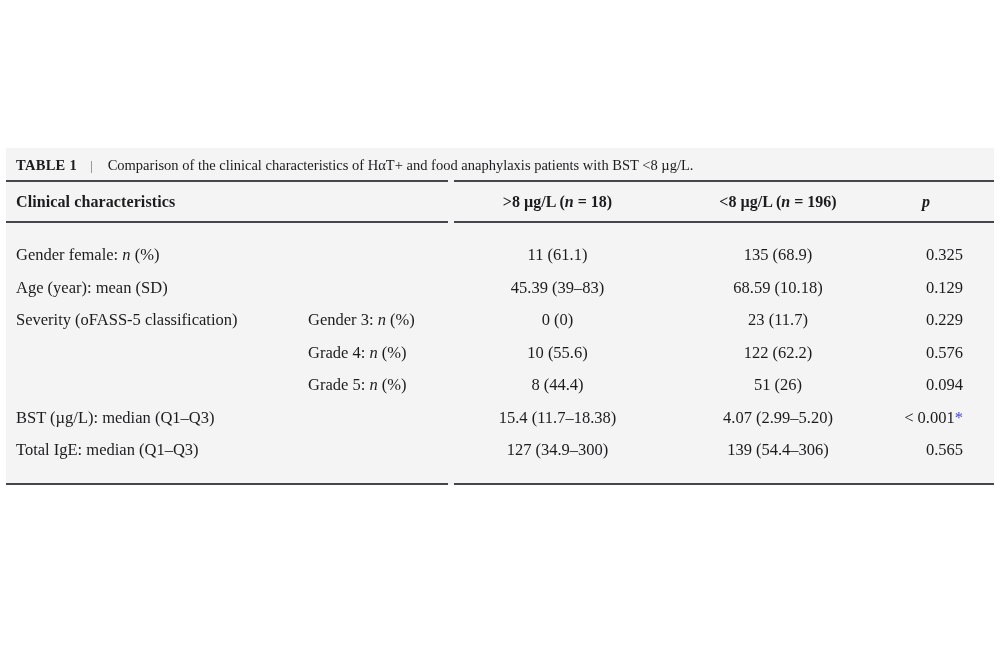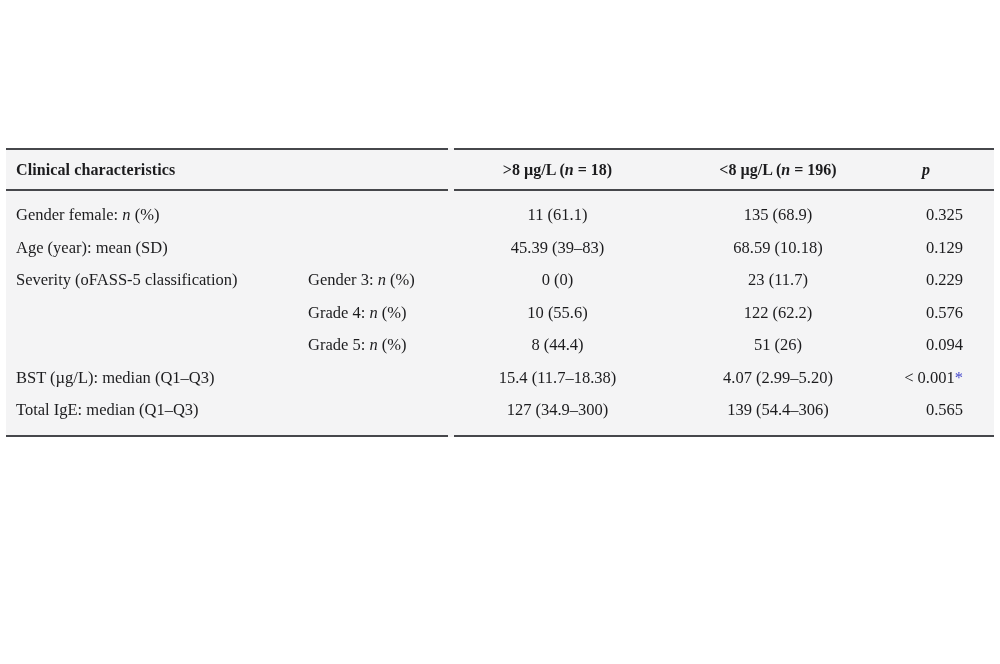--- a/index.html
+++ b/index.html
@@ -69,21 +69,21 @@
   }
   .h-center { text-align: center; }
   .h-p {
     grid-column: 5;
     text-align: center;
     padding-right: 21px;
     font-style: italic;
     align-self: end;
   }
   .rows {
-    padding: 8px 10px;
+    padding: 16px 10px;
     grid-auto-rows: 32.5px;
     align-items: center;
     font-size: 16.5px;
   }
   .row { display: contents; }
   .cell-v { text-align: center; }
   .cell-p {
     text-align: right;
     padding-right: 21px;
   }
@@ -91,20 +91,25 @@
     padding: 7px 10px 11px 10px;
     font-size: 13px;
     line-height: 20px;
   }
 </style>
 </head>
 <body>
 
 <div class="panel">
 
+  <div class="title-row">
+    <span class="t-label">TABLE 1</span>
+    <span class="t-sep">|</span>
+    <span class="t-text">Comparison of the clinical characteristics of HαT+ and food anaphylaxis patients with BST &lt;8 µg/L.</span>
+  </div>
 
   <div class="rule">
     <div class="seg s1"></div>
     <div class="gap"></div>
     <div class="seg s2"></div>
   </div>
 
   <div class="header grid-cols">
     <div class="h-clinical">Clinical characteristics</div>
     <div class="h-center">

